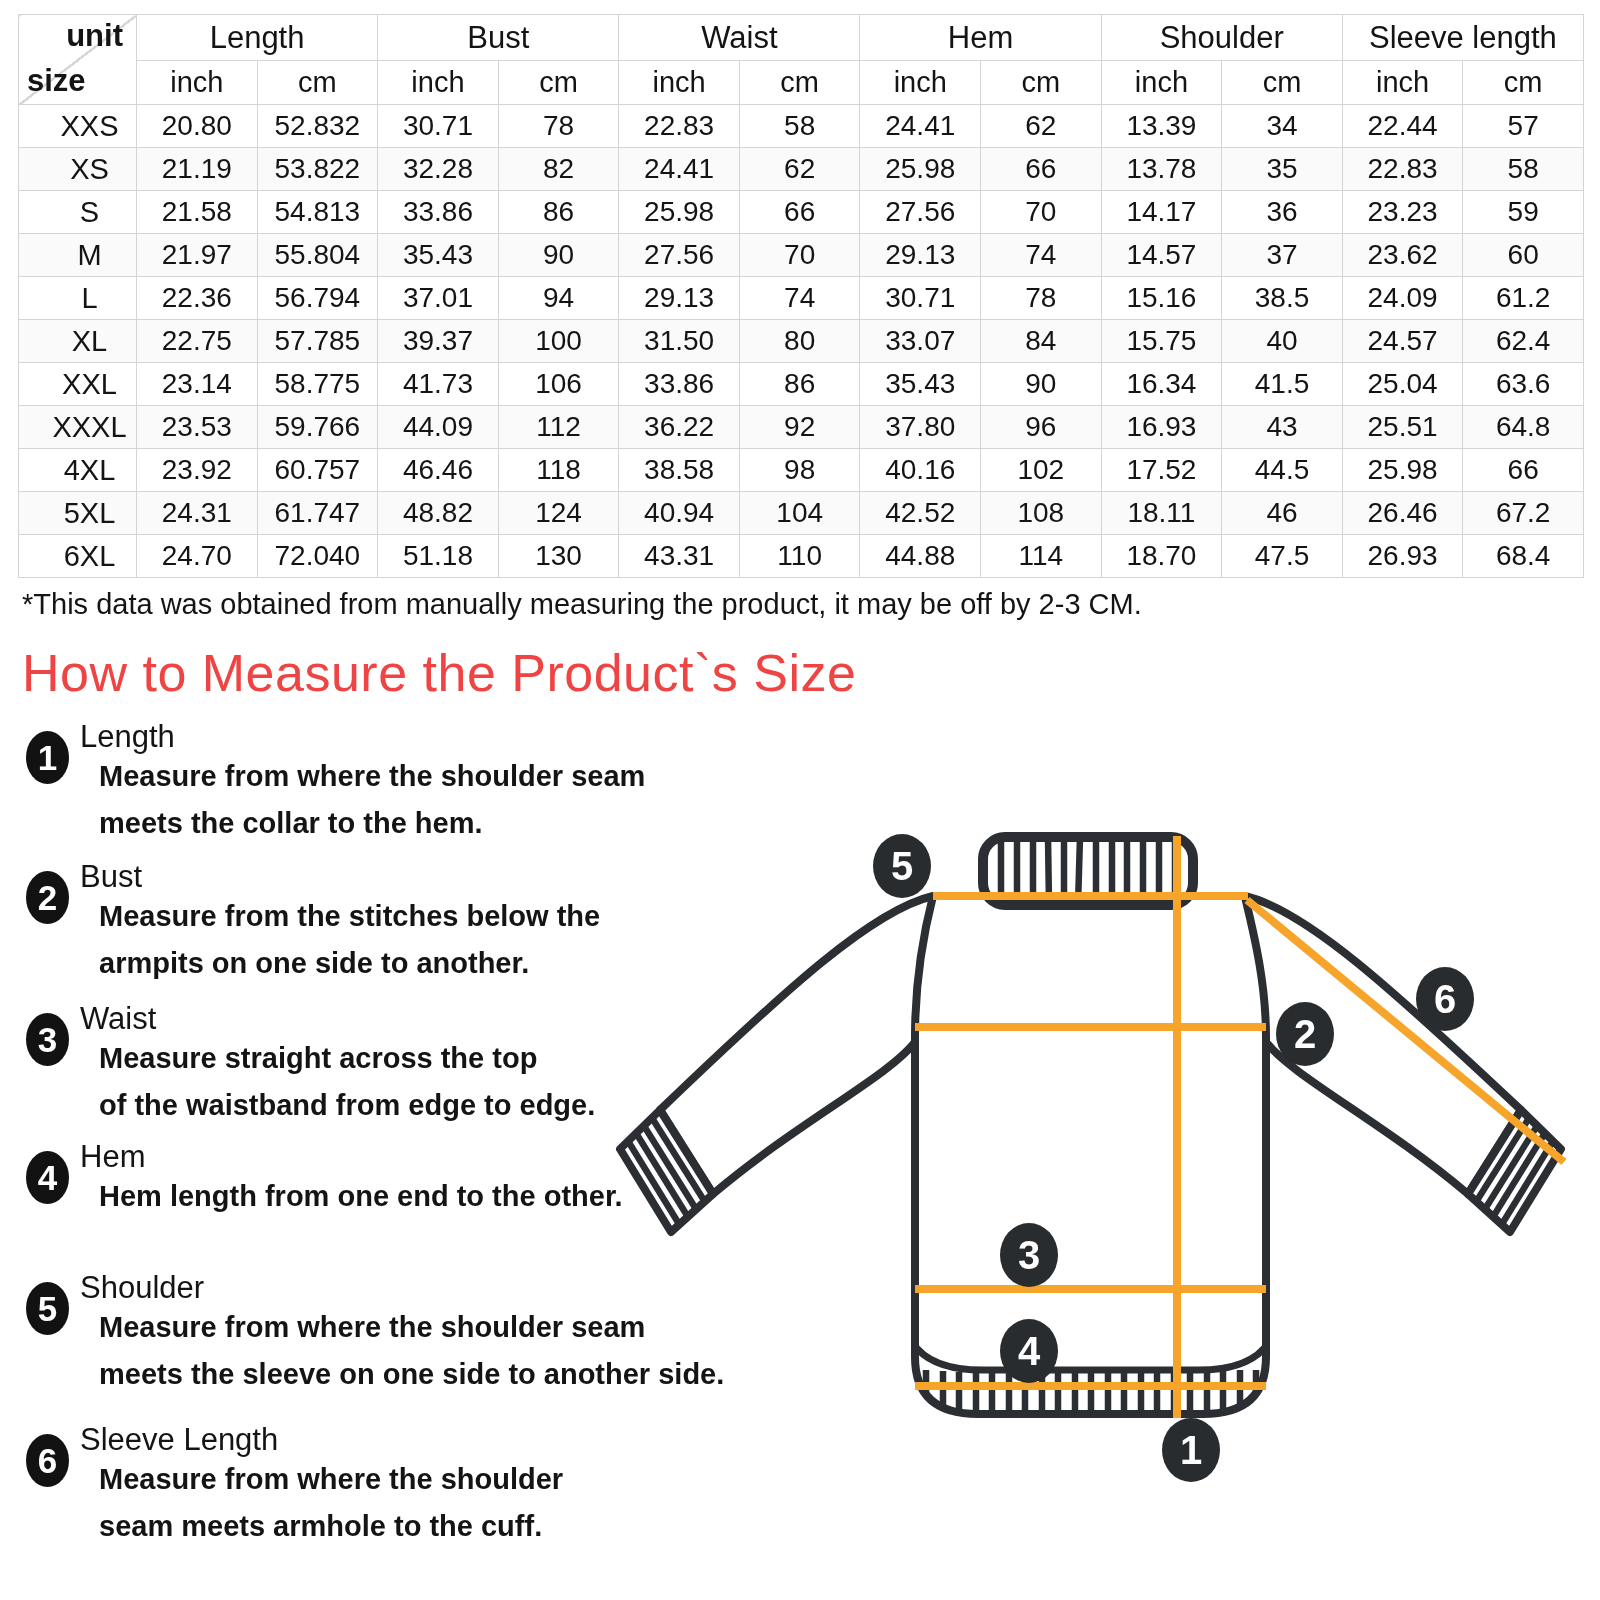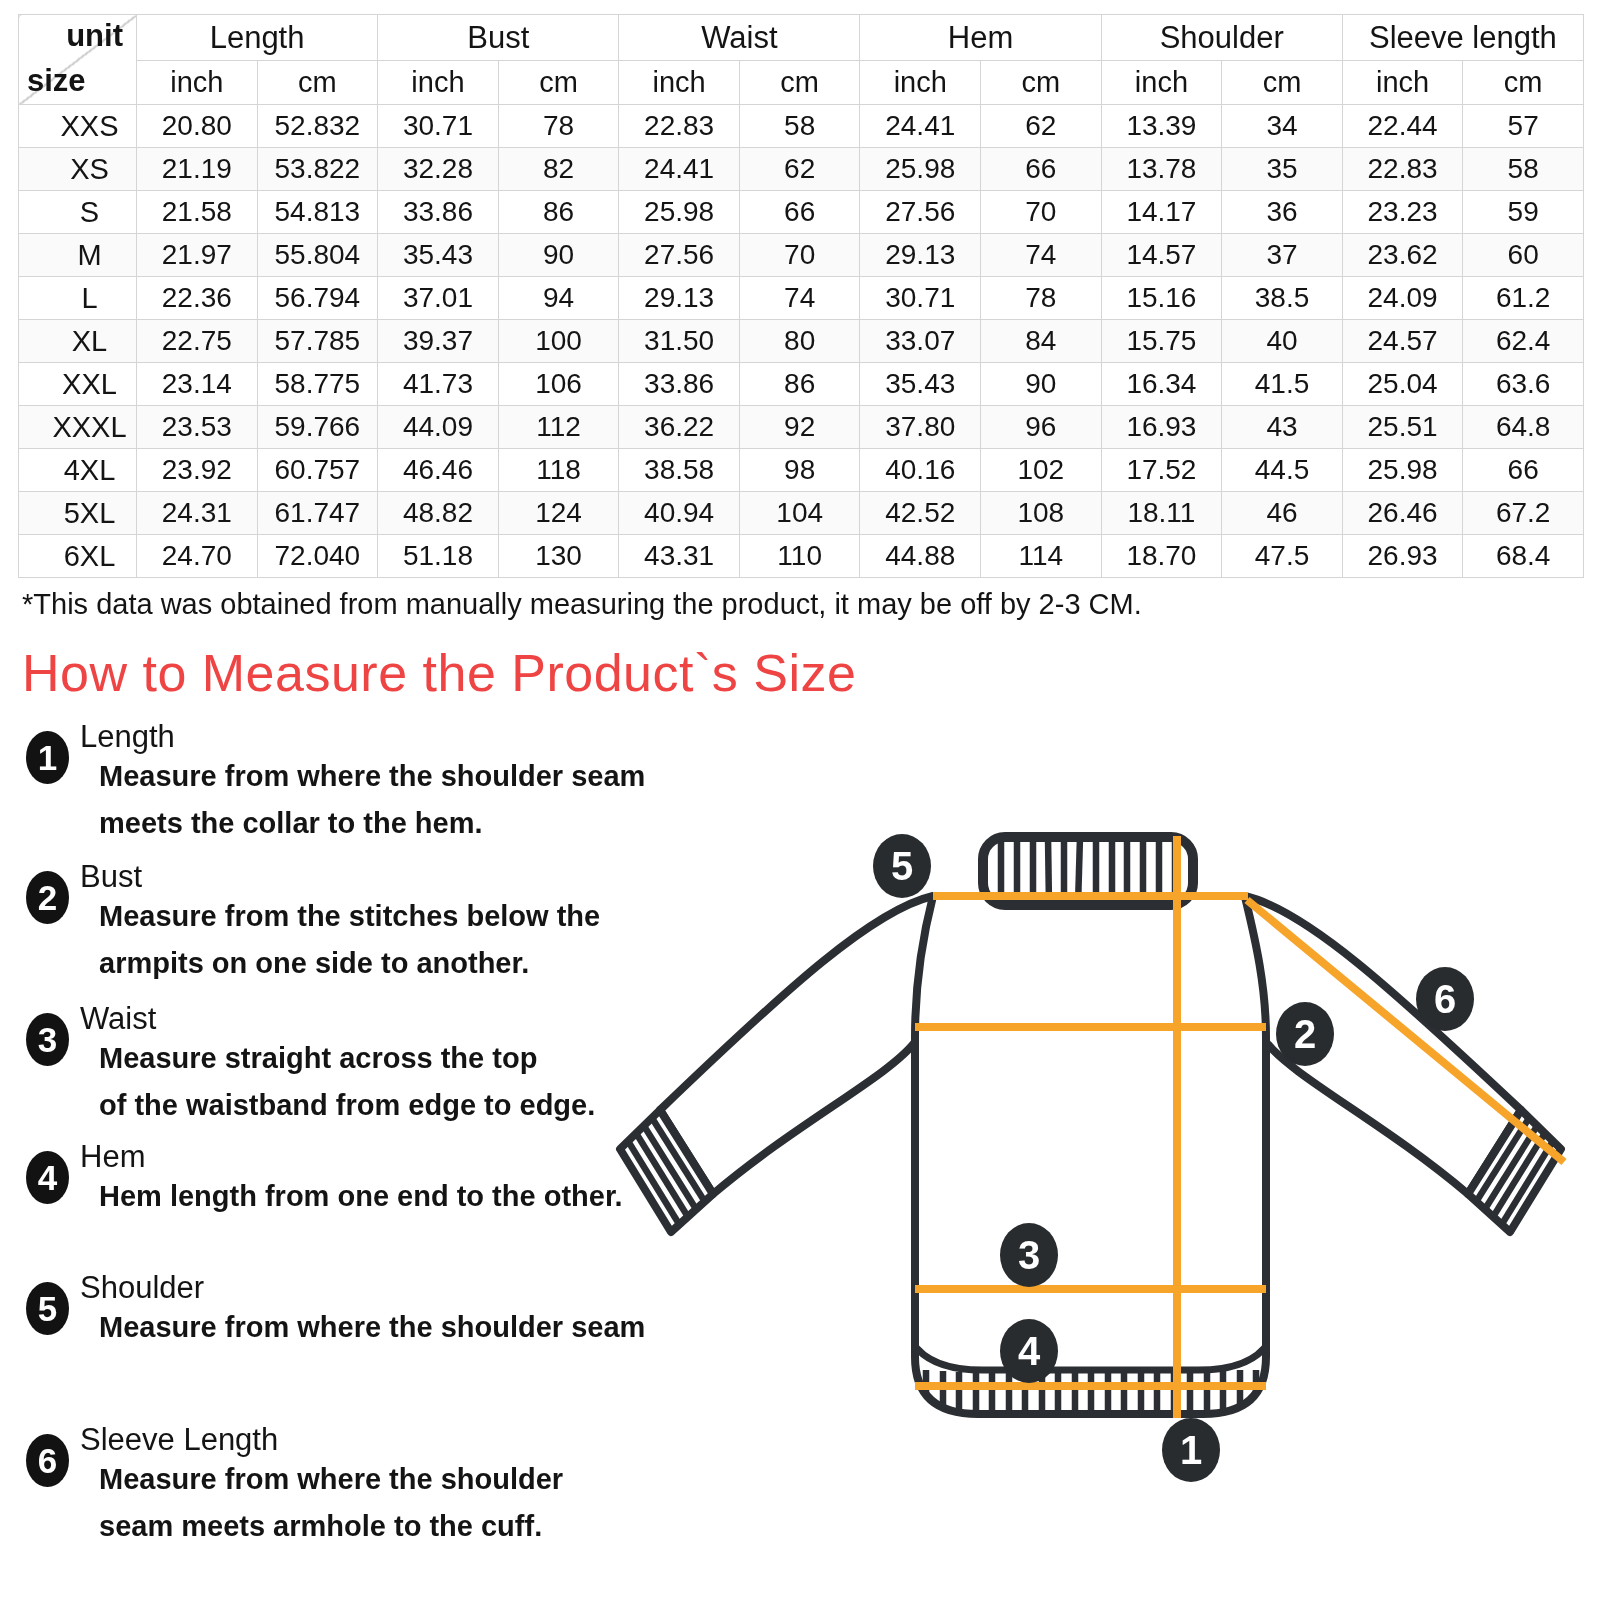--- a/index.html
+++ b/index.html
@@ -298,20 +298,21 @@
         <div class="m-title">Hem</div>
         <div class="m-desc">
           <div>Hem length from one end to the other.</div>
         </div>
       </div>
       <div class="m-item" style="top: 1269px;">
         <div class="m-badge">5</div>
         <div class="m-title">Shoulder</div>
         <div class="m-desc">
           <div>Measure from where the shoulder seam</div>
+          <div>meets the sleeve on one side to another side.</div>
         </div>
       </div>
       <div class="m-item" style="top: 1421px;">
         <div class="m-badge">6</div>
         <div class="m-title">Sleeve Length</div>
         <div class="m-desc">
           <div>Measure from where the shoulder</div>
           <div>seam meets armhole to the cuff.</div>
         </div>
       </div>

